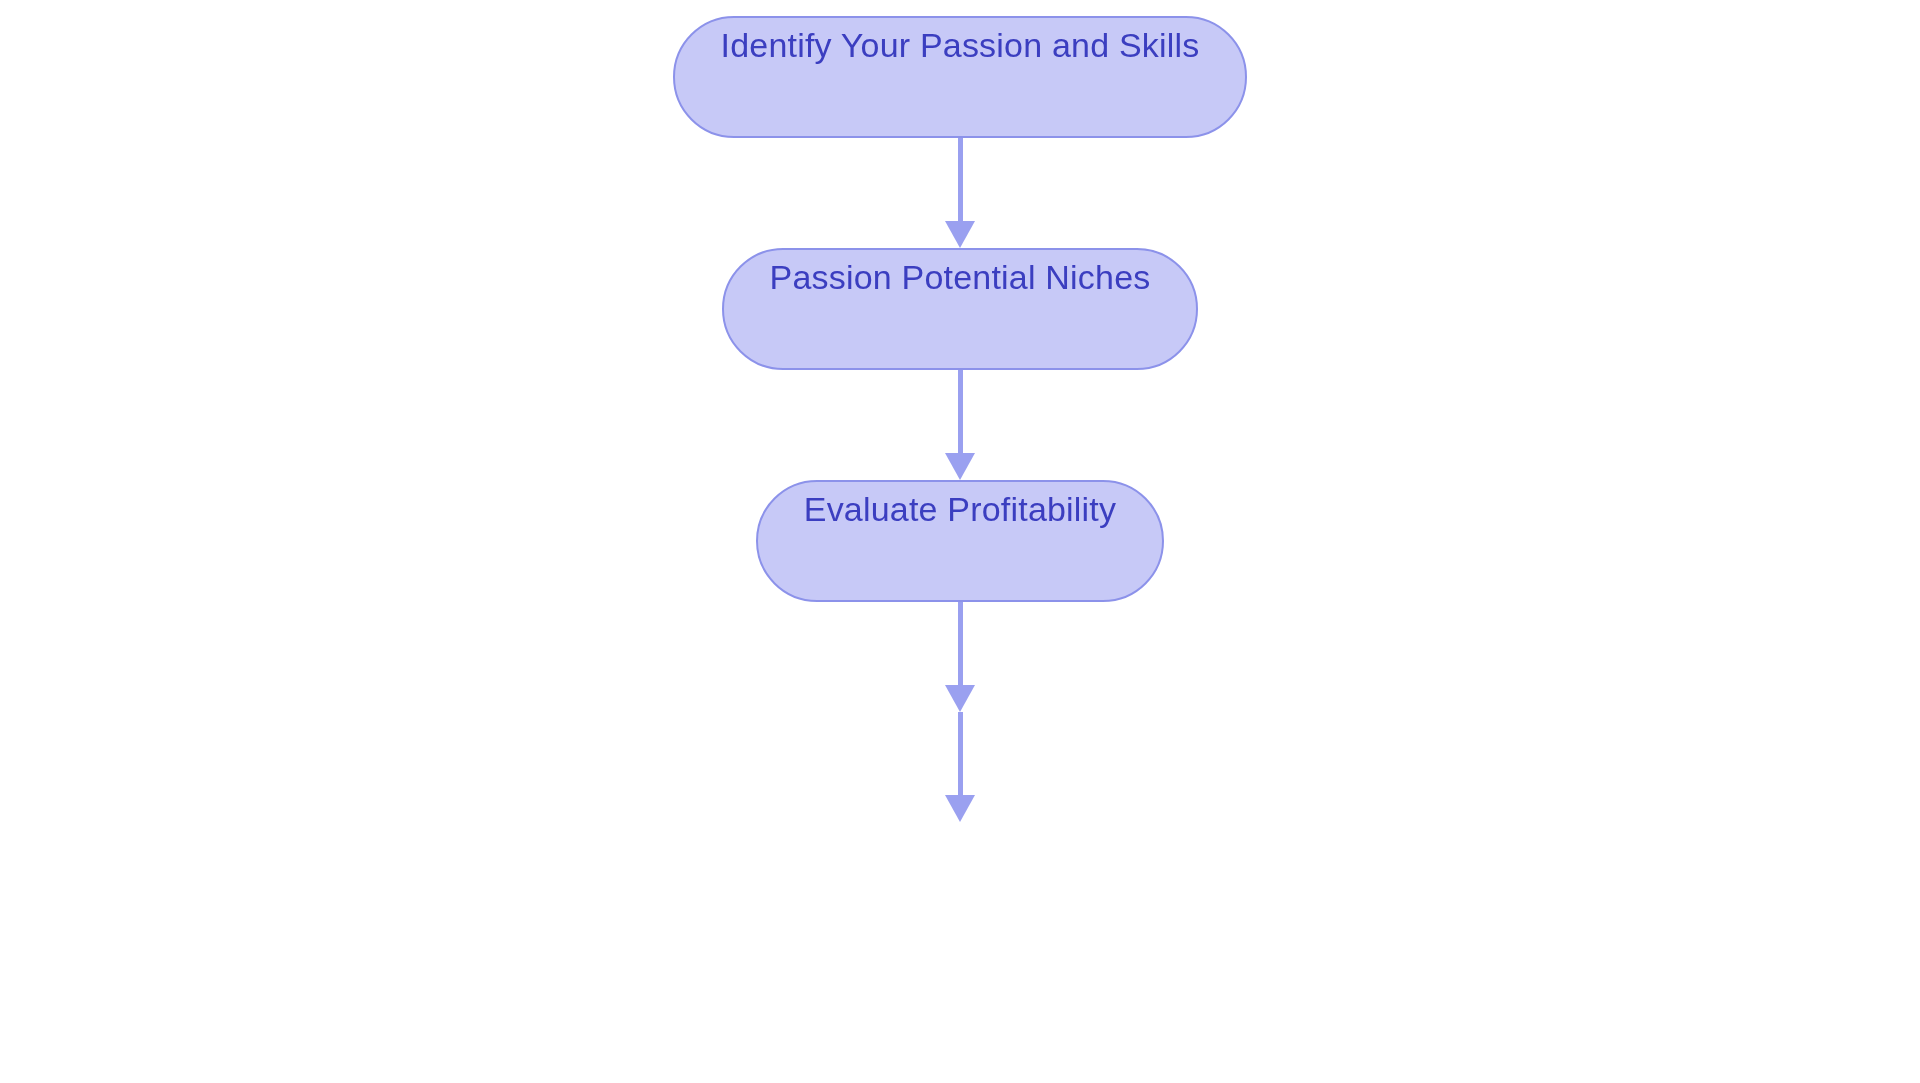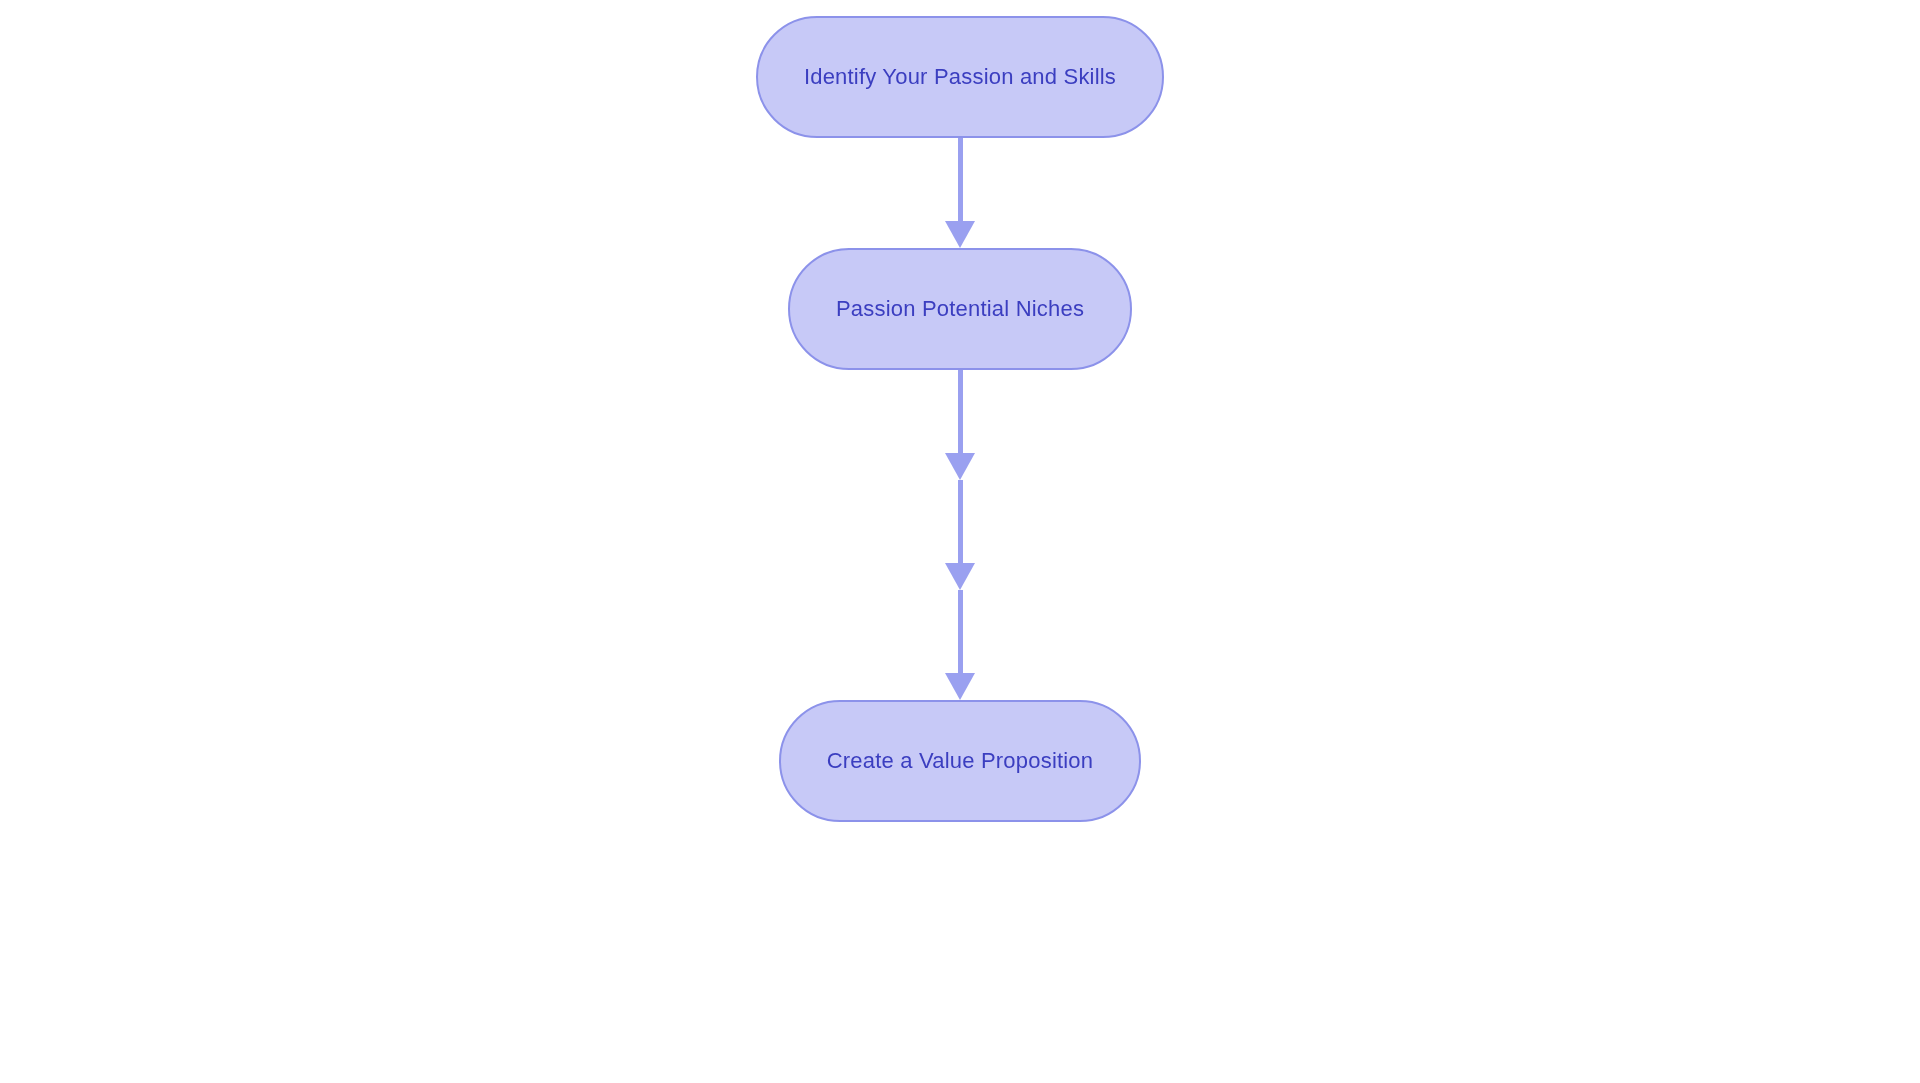--- a/index.html
+++ b/index.html
@@ -26,24 +26,24 @@
     padding-top: 16px;
   }
   .node {
     min-height: 122px;
     height: 122px;
     border-radius: 61px;
     background: var(--node-fill);
     border: 2px solid var(--node-border);
     color: var(--node-text);
     display: flex;
-    align-items: center;
+    align-items: flex-start;
     justify-content: center;
     padding: 8px 46px;
-    font-size: 22px;
+    font-size: 34px;
     letter-spacing: 0.2px;
     white-space: nowrap;
     flex: 0 0 auto;
   }
   .connector {
     height: 110px;
     flex: 0 0 auto;
     display: flex;
     flex-direction: column;
     align-items: center;
@@ -78,29 +78,29 @@
 
   <div class="node">
     <span>Passion Potential Niches</span>
   </div>
 
   <div class="connector">
     <div class="line"></div>
     <div class="head"></div>
   </div>
 
+  <div class="node">
+    <span>Evaluate Profitability</span>
+  </div>
 
   <div class="connector">
     <div class="line"></div>
     <div class="head"></div>
   </div>
 
 
   <div class="connector">
     <div class="line"></div>
     <div class="head"></div>
   </div>
 
-  <div class="node">
-    <span>Create a Value Proposition</span>
-  </div>
 
 </div>
 
 </body></html>

